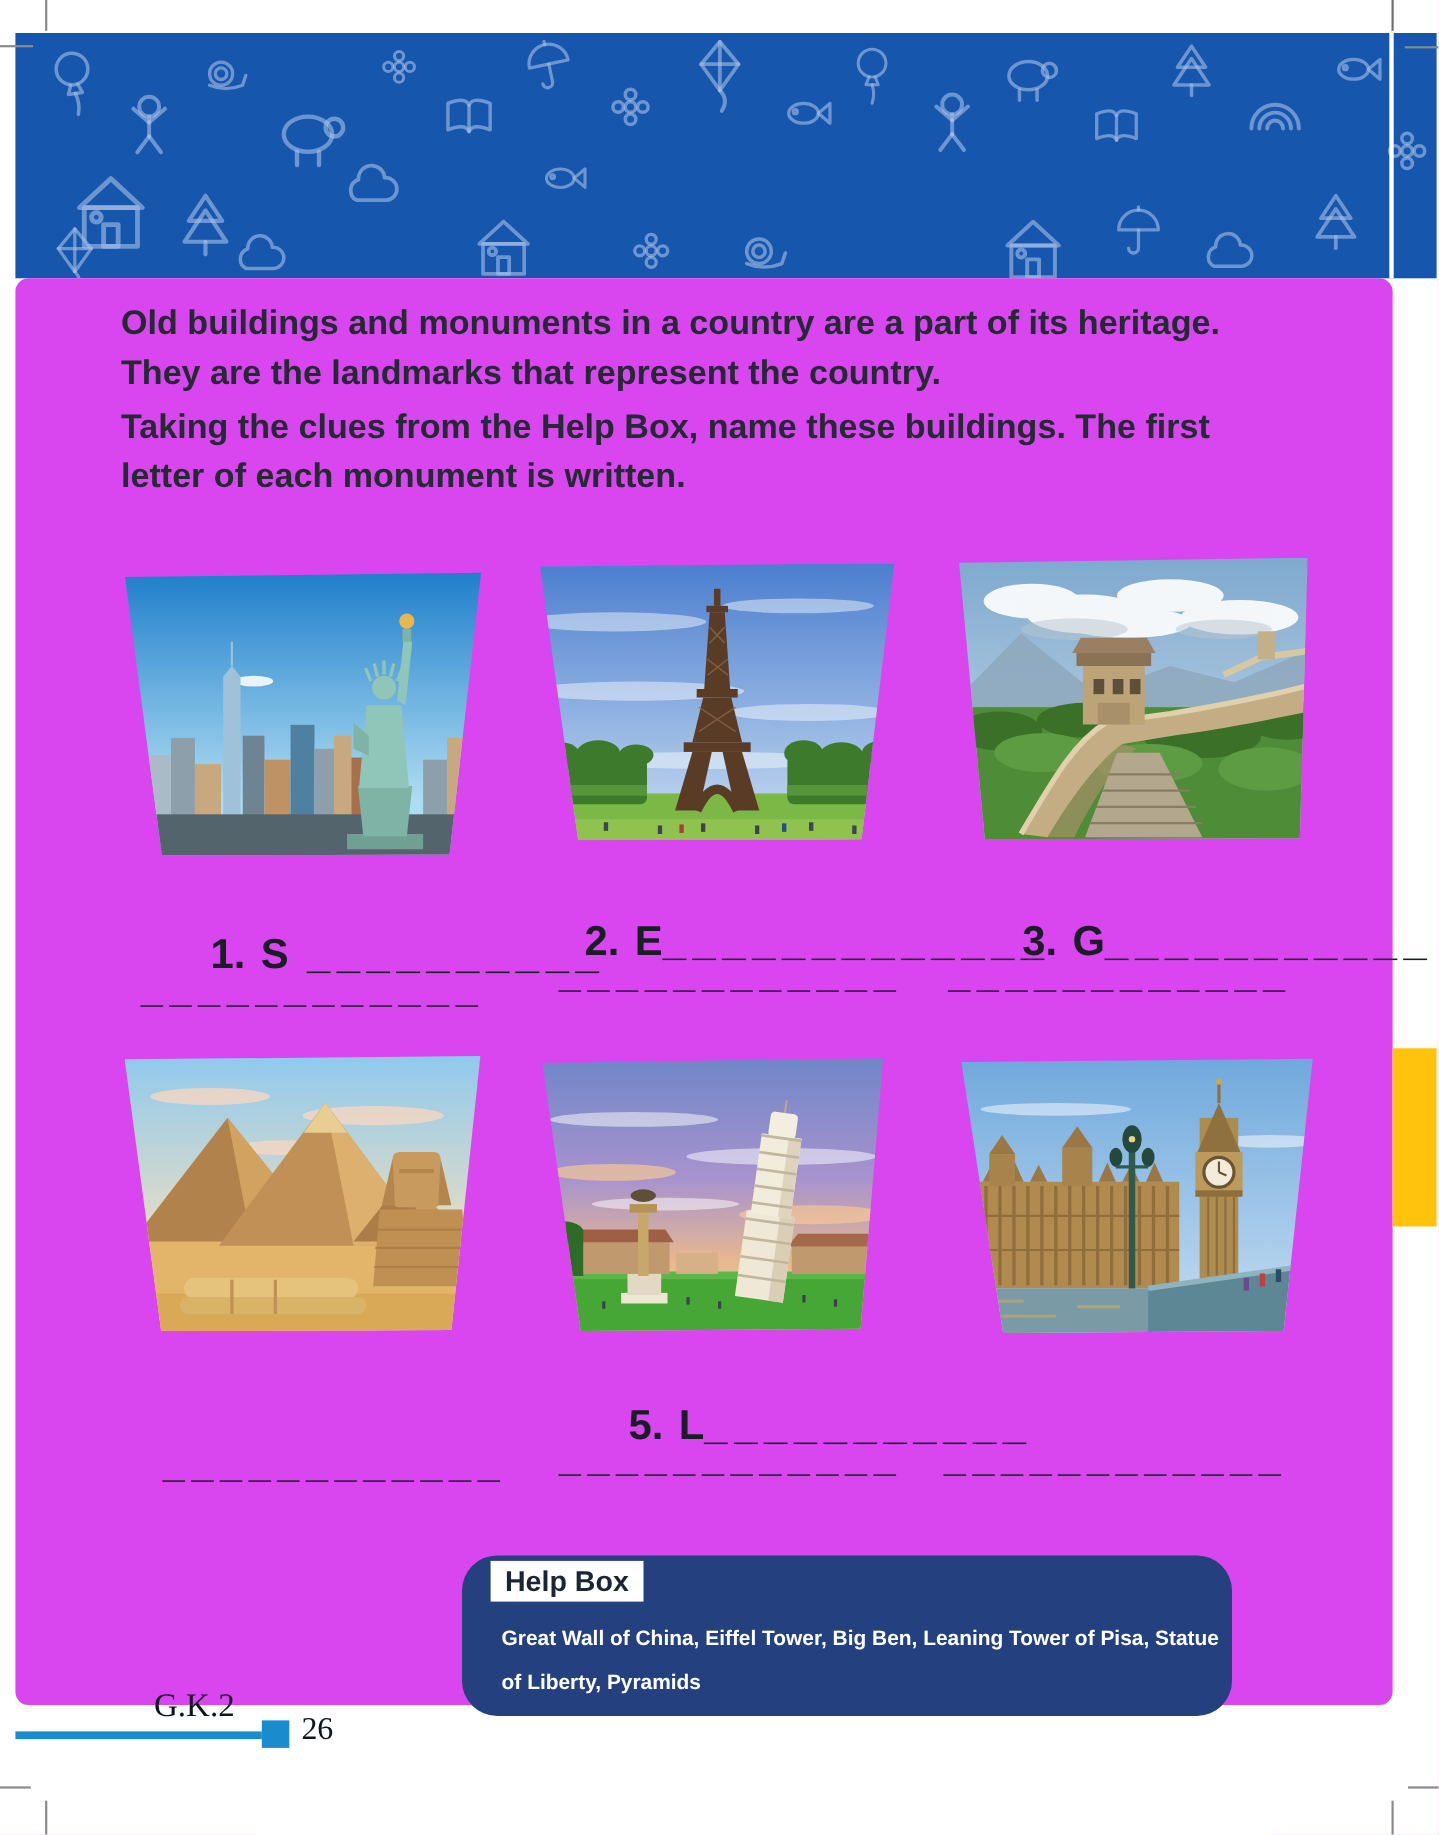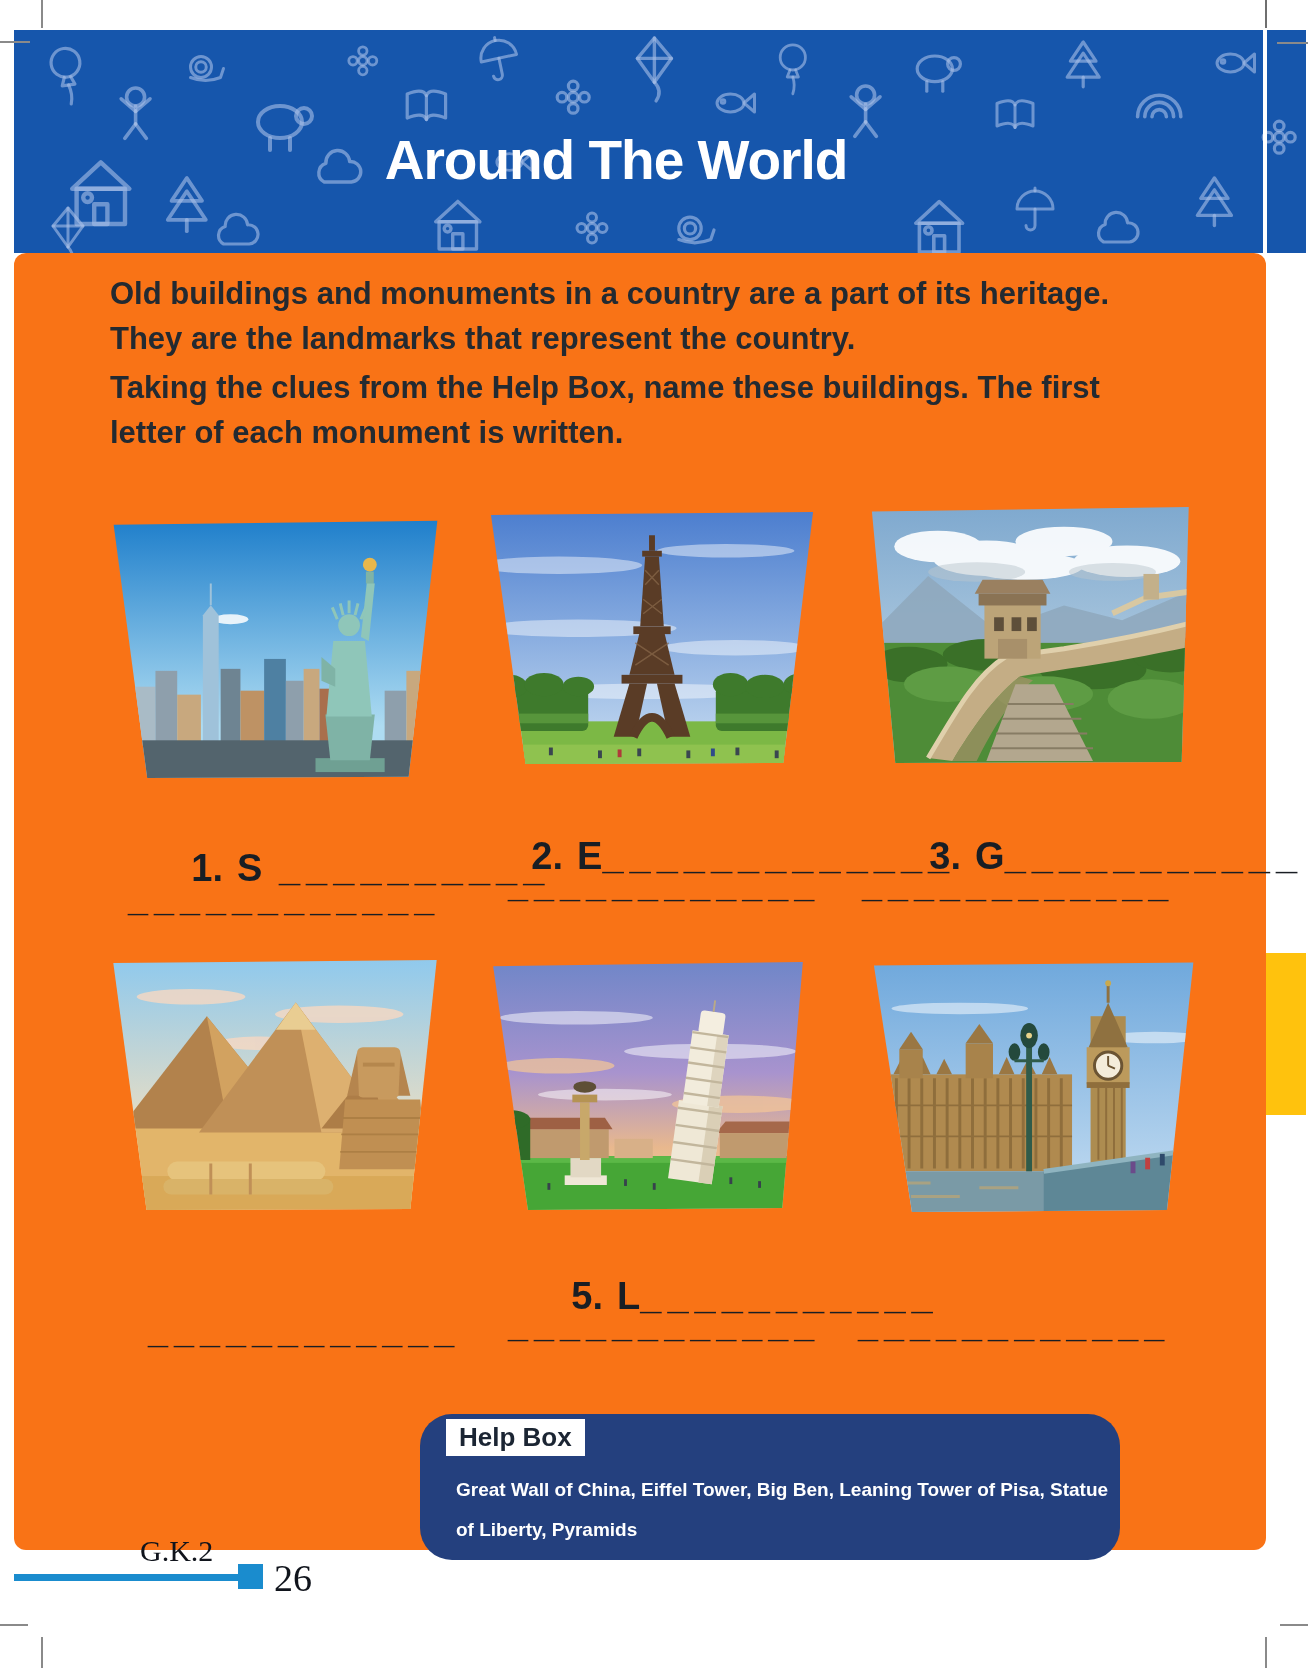--- a/index.html
+++ b/index.html
@@ -7,21 +7,21 @@
   .sheet { position:relative; width:1308px; height:1668px; background:#ffffff; overflow:hidden; }
 
   
   .header { position:absolute; left:14px; top:30px; width:1292px; height:223px; background:#1656AC; overflow:hidden; }
   .doodles { position:absolute; left:0; top:0; width:100%; height:100%; }
   .page-title { position:absolute; left:0; top:98px; width:1204px; text-align:center;
     color:#ffffff; font-size:55px; font-weight:800; letter-spacing:-1px; }
   .trim-line { position:absolute; left:1263px; top:30px; width:4px; height:223px; background:#ffffff; }
 
   
-  .page-body { position:absolute; left:14px; top:253px; width:1252px; height:1297px; background:#f97316;border-radius:12px; }
+  .page-body { position:absolute; left:14px; top:253px; width:1252px; height:1297px; background:#d946ef;border-radius:12px; }
   .intro { position:absolute; left:96px; width:1050px; color:#232A31; font-size:31px; font-weight:700; line-height:45px; }
   .intro.p1 { top:18px; }
   .intro.p2 { top:112px; }
 
   
   .photo { position:absolute; overflow:hidden; }
   .photo svg { width:100%; height:100%; display:block; }
   .ph1 { left:98px;  top:267px; width:326px; height:258px; clip-path:polygon(0.5% 1.8%, 99.8% 0.3%, 91% 99.5%, 10.8% 100%); }
   .ph2 { left:476px; top:259px; width:324px; height:252px; clip-path:polygon(0.3% 1.2%, 99.7% 0%, 90.5% 99.6%, 11% 100%); }
   .ph3 { left:856px; top:254px; width:320px; height:256px; clip-path:polygon(0.6% 1.8%, 99.6% 0%, 97.4% 99.6%, 7.9% 100%); }
@@ -46,21 +46,21 @@
     font-size:26px; font-weight:700; padding:3px 13px; }
   .help-text { position:absolute; left:36px; top:56px; width:660px; color:#ffffff;
     font-size:19px; font-weight:700; line-height:40px; }
 
   
   .book-code { position:absolute; left:98px; top:1281px; color:#10141C;
     font-family:"Liberation Serif", serif; font-size:30px;margin-left:28px; }
   .footer-rule { position:absolute; left:0; top:1321px; width:224px; height:7px; background:#1A8CCE; }
   .footer-square { position:absolute; left:224px; top:1311px; width:25px; height:25px; background:#1A8CCE; }
   .page-number { position:absolute; left:260px; top:1303px; color:#10141C;
-    font-family:"Liberation Serif", serif; font-size:38px; }
+    font-family:"Liberation Serif", serif; font-size:29px; }
 
   
   .side-tab { position:absolute; left:1266px; top:953px; width:40px; height:162px; background:#FFC20D; }
 
   
   .mark { position:absolute; background:#8A8A8A; }
   .tl-v { left:41px; top:0; width:2px; height:28px; }
   .tl-h { left:0; top:41px; width:30px; height:2px; }
   .tr-v { left:1265px; top:0; width:2px; height:28px; background:#6F6F6F; }
   .tr-h { left:1277px; top:42px; width:31px; height:2px; }
@@ -175,21 +175,20 @@
         <use href="#d-house" transform="translate(420,168) scale(1.7)"></use>
         <use href="#d-flower" transform="translate(560,180) scale(1.5)"></use>
         <use href="#d-snail" transform="translate(660,176) scale(1.6)"></use>
         <use href="#d-house" transform="translate(900,168) scale(1.8)"></use>
         <use href="#d-umbrella" transform="translate(1000,158) scale(1.5)"></use>
         <use href="#d-cloud" transform="translate(1080,180) scale(1.6)"></use>
         <use href="#d-pine" transform="translate(1180,148) scale(1.7)"></use>
         <use href="#d-fish" transform="translate(480,118) scale(1.4)"></use>
       </g>
     </svg>
-    <div class="page-title">Around The World</div>
   </div>
   <div class="trim-line"></div>
 
   <div class="page-body">
 
     <div class="intro p1">Old buildings and monuments in a country are a part of its heritage. They are the landmarks that represent the country.</div>
     <div class="intro p2">Taking the clues from the Help Box, name these buildings. The first letter of each monument is written.</div>
 
     <div class="photo ph1">
       <svg viewBox="0 0 330 260" preserveAspectRatio="none">

